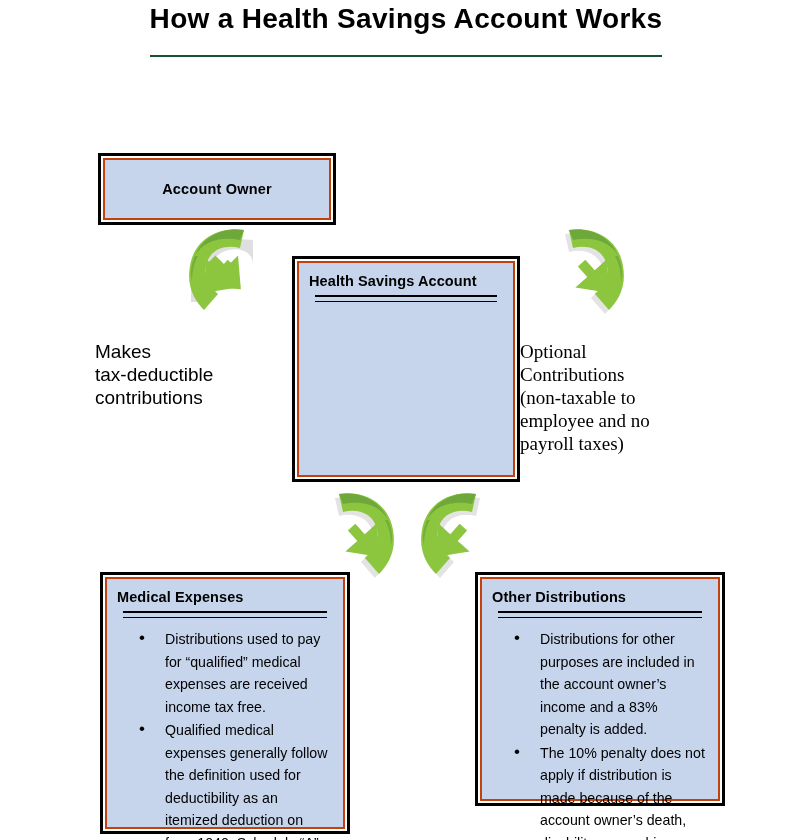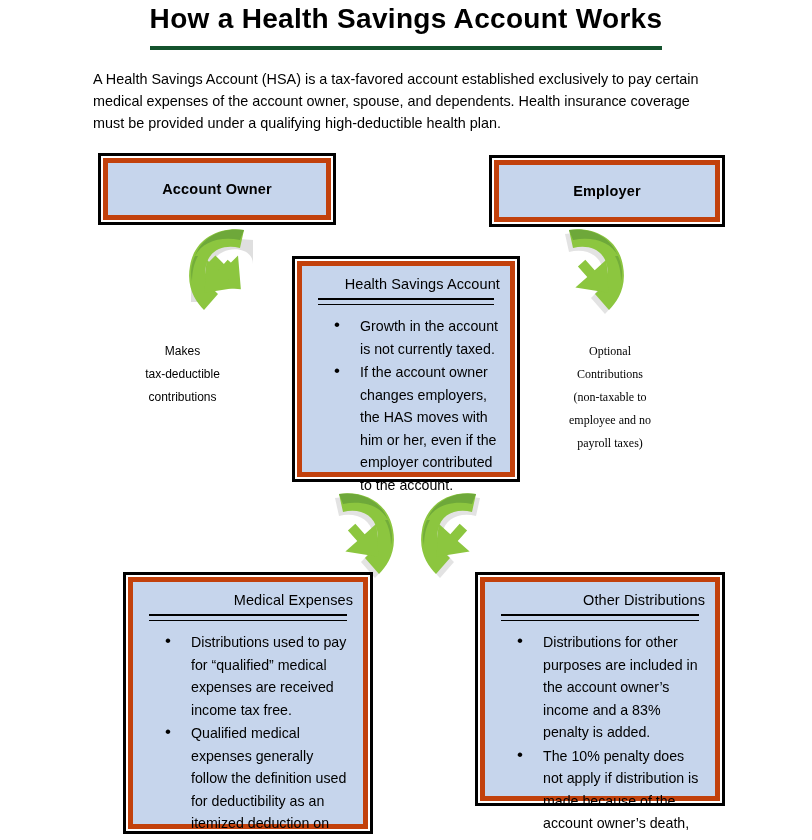--- a/index.html
+++ b/index.html
@@ -29,22 +29,22 @@
     top: 3px;
     width: 812px;
     text-align: center;
     font-family: "Liberation Sans", sans-serif;
     font-size: 28px;
     font-weight: bold;
     letter-spacing: 0.3px;
     white-space: nowrap;
   }
   .page-title span.u {
-    border-bottom: 4px solid #14532d;
-    padding-bottom: 11px;
+    border-bottom: 2px solid #14532d;
+    padding-bottom: 20px;
     display: inline-block;
   }
 
   
   .intro {
     position: absolute;
     left: 93px;
     top: 68px;
     width: 628px;
     font-size: 14.4px;
@@ -57,21 +57,21 @@
     position: absolute;
     box-sizing: border-box;
     border: 3px solid #000000;
     background: #ffffff;
     padding: 2px;
   }
   .box > .inner {
     box-sizing: border-box;
     width: 100%;
     height: 100%;
-    border: 5px solid #c2410c;
+    border: 2px solid #c2410c;
     background: #c6d5ec;
     position: relative;
   }
 
   
   .plainbox .inner {
     display: flex;
     align-items: center;
     justify-content: center;
   }
@@ -79,23 +79,23 @@
     font-size: 14.5px;
     font-weight: bold;
     letter-spacing: 0.2px;
   }
 
   
   .titled .inner {
     padding: 8px 10px 6px 10px;
   }
   .card-title {
-    text-align: right;
+    text-align: left;
     font-size: 14.5px;
-    font-weight: normal;
+    font-weight: bold;
     letter-spacing: 0.1px;
     margin: 2px 0 0 0;
   }
   .rule-double {
     margin: 6px 6px 0 6px;
     border-top: 2.5px solid #000;
     height: 4px;
     box-sizing: content-box;
     border-bottom: 1.2px solid #000;
   }
@@ -116,53 +116,46 @@
     position: absolute;
     left: 0;
     top: -1px;
     font-size: 17px;
     line-height: 22.5px;
   }
 
   
   .caption {
     position: absolute;
-    text-align: center;
-    font-size: 12px;
+    font-size: 19px;
     line-height: 23px;
   }
 
   
   .arrow {
     position: absolute;
   }
   .arrow svg { display: block; }
 </style>
 </head>
 <body>
 
 <div id="page">
 
   <div class="page-title">
     <span class="u">How a Health Savings Account Works</span>
   </div>
 
-  <div class="intro">A Health Savings Account (HSA) is a tax-favored account established exclusively to pay certain medical expenses of the account owner, spouse, and dependents. Health insurance coverage must be provided under a qualifying high-deductible health plan.</div>
 
   <div class="box plainbox" style="left:98px; top:153px; width:238px; height:72px;">
     <div class="inner">
       <div class="label">Account Owner</div>
     </div>
   </div>
 
-  <div class="box plainbox" style="left:489px; top:155px; width:236px; height:72px;">
-    <div class="inner">
-      <div class="label">Employer</div>
-    </div>
-  </div>
 
   <div class="arrow" style="left:178px; top:228px;">
     <svg width="92" height="92" viewBox="0 0 92 92">
       <g transform="translate(3,4)">
         <path d="M68 4 L68 28 C68 14 50 10 38 16 C24 23 18 38 20 52 L20 66 L6 66 L6 50 C4 28 18 8 40 2 Z" fill="#b9b9b9" opacity="0.45" transform="translate(4,4)"></path>
       </g>
 
       <path d="M66 2 C40 -2 16 12 12 38 C8 60 18 74 26 82 L40 66 C32 58 26 48 28 38 C31 22 46 16 62 20 Z" fill="#8cc63f"></path>
 
       <path d="M66 2 C44 -1 24 9 17 28 C24 14 42 8 62 12 Z" fill="#6ea83a"></path>
@@ -192,24 +185,20 @@
   <div class="caption" style="left:520px; top:340px; width:180px; white-space:pre-line;font-family:Liberation Serif, serif;">Optional
 Contributions
 (non-taxable to
 employee and no
 payroll taxes)</div>
 
   <div class="box titled" style="left:292px; top:256px; width:228px; height:226px;">
     <div class="inner">
       <div class="card-title">Health Savings Account</div>
       <div class="rule-double"></div>
-      <ul class="bullets">
-        <li>Growth in the account is not currently taxed.</li>
-        <li>If the account owner changes employers, the HAS moves with him or her, even if the employer contributed to the account.</li>
-      </ul>
     </div>
   </div>
 
   <div class="arrow" style="left:313px; top:492px;">
     <svg width="92" height="92" viewBox="0 0 92 92">
       <g transform="scale(-1,1) translate(-92,0)">
         <path d="M66 2 C40 -2 16 12 12 38 C8 60 18 74 26 82 L40 66 C32 58 26 48 28 38 C31 22 46 16 62 20 Z" fill="#b9b9b9" opacity="0.40" transform="translate(4,4)"></path>
         <path d="M66 2 C40 -2 16 12 12 38 C8 60 18 74 26 82 L40 66 C32 58 26 48 28 38 C31 22 46 16 62 20 Z" fill="#8cc63f"></path>
         <path d="M66 2 C44 -1 24 9 17 28 C24 14 42 8 62 12 Z" fill="#6ea83a"></path>
         <path d="M17 28 C13 37 12 45 14 53 C14 44 16 35 20 28 Z" fill="#6ea83a" opacity="0.85"></path>
@@ -221,21 +210,21 @@
   <div class="arrow" style="left:410px; top:492px;">
     <svg width="92" height="92" viewBox="0 0 92 92">
       <path d="M66 2 C40 -2 16 12 12 38 C8 60 18 74 26 82 L40 66 C32 58 26 48 28 38 C31 22 46 16 62 20 Z" fill="#b9b9b9" opacity="0.40" transform="translate(4,4)"></path>
       <path d="M66 2 C40 -2 16 12 12 38 C8 60 18 74 26 82 L40 66 C32 58 26 48 28 38 C31 22 46 16 62 20 Z" fill="#8cc63f"></path>
       <path d="M66 2 C44 -1 24 9 17 28 C24 14 42 8 62 12 Z" fill="#6ea83a"></path>
       <path d="M17 28 C13 37 12 45 14 53 C14 44 16 35 20 28 Z" fill="#6ea83a" opacity="0.85"></path>
       <path d="M45 30 L45 44 L61 44 L40 70 L19 44 L35 44 L35 30 Z" fill="#8cc63f" transform="rotate(42 40 50)"></path>
     </svg>
   </div>
 
-  <div class="box titled" style="left:100px; top:572px; width:250px; height:262px;margin-left:23px;">
+  <div class="box titled" style="left:100px; top:572px; width:250px; height:262px;">
     <div class="inner">
       <div class="card-title">Medical Expenses</div>
       <div class="rule-double"></div>
       <ul class="bullets">
         <li>Distributions used to pay for “qualified” medical expenses are received income tax free.</li>
         <li>Qualified medical expenses generally follow the definition used for deductibility as an itemized deduction on form 1040, Schedule “A”.</li>
       </ul>
     </div>
   </div>
 

